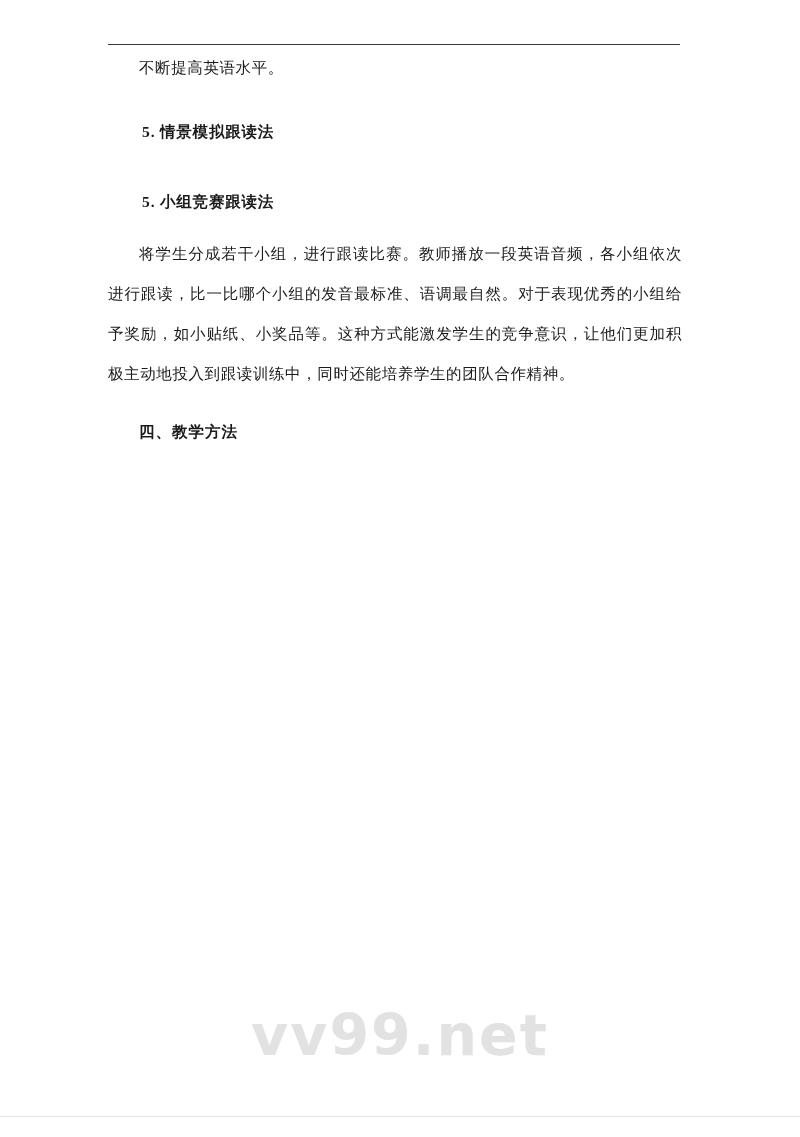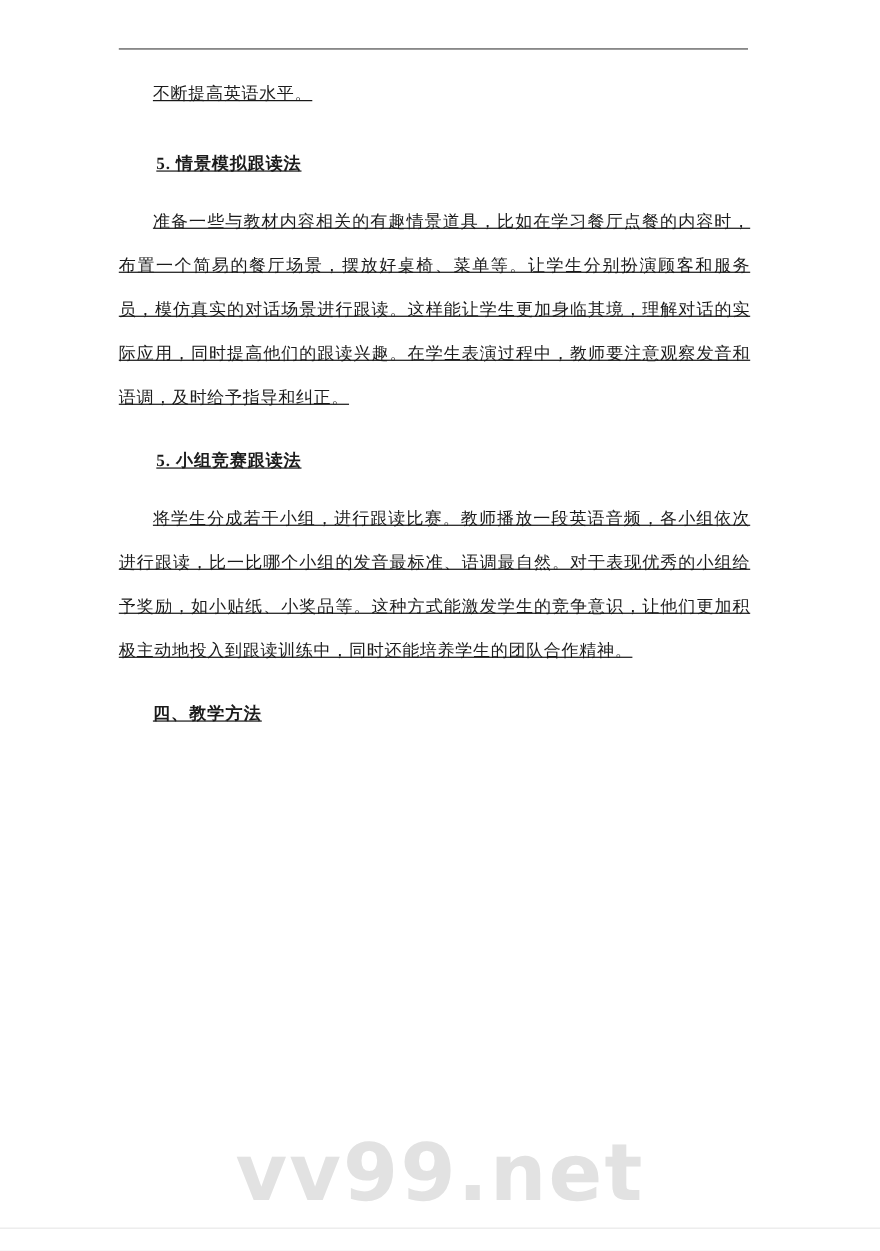--- a/index.html
+++ b/index.html
@@ -20,23 +20,22 @@
     position: absolute;
     left: 108px;
     top: 44px;
     width: 572px;
     height: 0;
     border-top: 1.5px solid #3a3a3a;
   }
   .content {
     position: absolute;
     left: 108px;
-    top: 66px;
+    top: 48px;
     width: 574px;
-    text-decoration: underline;
   }
   p {
     margin: 0;
     font-size: 15.5px;
     line-height: 40px;
     color: #1b1b1b;
     letter-spacing: 0.6px;
     text-align: justify;
     text-justify: inter-ideograph;
   }
@@ -51,25 +50,25 @@
   .subheading {
     text-indent: 2.2em;
     font-weight: bold;
     letter-spacing: 0.8px;
   }
   .gap-sm { height: 12px; }
   .gap-md { height: 18px; }
   .watermark {
     position: absolute;
     left: 0;
-    top: 1024px;
+    top: 1002px;
     width: 800px;
     text-align: center;
     font-family: "DejaVu Sans", sans-serif;
-    font-size: 72px;
+    font-size: 57px;
     font-weight: bold;
     color: #e2e2e2;
     letter-spacing: 2px;
     user-select: none;
     pointer-events: none;
   }
   .footer-rule {
     position: absolute;
     left: 0;
     top: 1116px;
@@ -88,21 +87,20 @@
   <div class="content">
 
     <p class="indent2">不断提高英语水平。</p>
     <div class="gap-sm"></div>
 
     <div class="gap-sm"></div>
 
     <p class="subheading">5. 情景模拟跟读法</p>
     <div class="gap-sm"></div>
 
-    <p class="indent2">准备一些与教材内容相关的有趣情景道具，比如在学习餐厅点餐的内容时，布置一个简易的餐厅场景，摆放好桌椅、菜单等。让学生分别扮演顾客和服务员，模仿真实的对话场景进行跟读。这样能让学生更加身临其境，理解对话的实际应用，同时提高他们的跟读兴趣。在学生表演过程中，教师要注意观察发音和语调，及时给予指导和纠正。</p>
     <div class="gap-md"></div>
 
     <p class="subheading">5. 小组竞赛跟读法</p>
     <div class="gap-sm"></div>
 
     <p class="indent2">将学生分成若干小组，进行跟读比赛。教师播放一段英语音频，各小组依次进行跟读，比一比哪个小组的发音最标准、语调最自然。对于表现优秀的小组给予奖励，如小贴纸、小奖品等。这种方式能激发学生的竞争意识，让他们更加积极主动地投入到跟读训练中，同时还能培养学生的团队合作精神。</p>
     <div class="gap-md"></div>
 
     <p class="heading">四、教学方法</p>
     <div class="gap-sm"></div>

